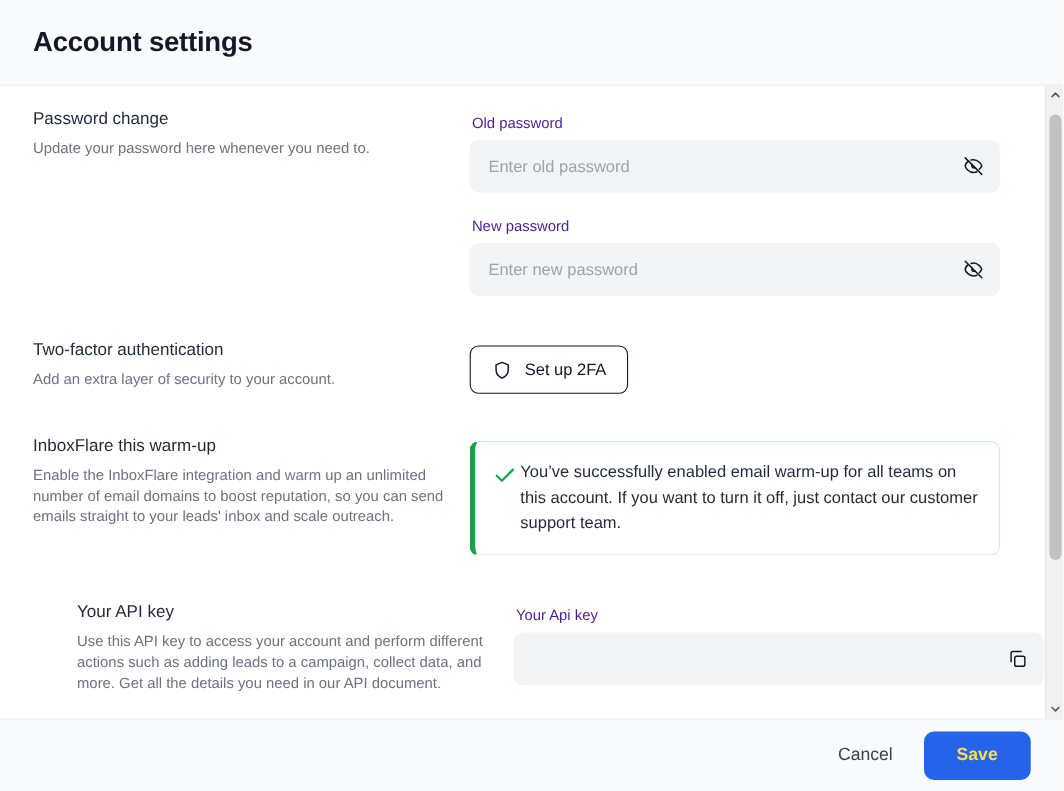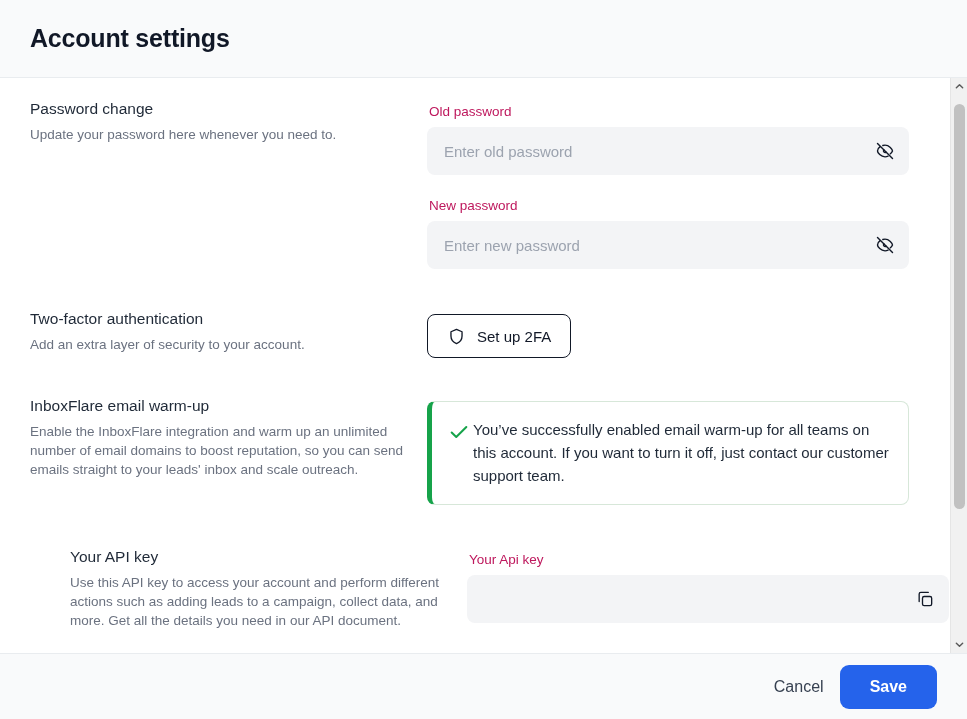--- a/index.html
+++ b/index.html
@@ -71,21 +71,21 @@
     font-weight: normal;
   }
   .sec-desc {
     font-size: 13.5px;
     line-height: 19px;
     color: #6b7280;
     margin: 0;
   }
   .field-label {
     font-size: 13.5px;
-    color: #be185d;
+    color: #4c1d95;
     margin: 0 0 8px 2px;
   }
   .input-row {
     position: relative;
     width: 482px;
     height: 48px;
     background: #f3f4f6;
     border-radius: 8px;
     display: flex;
     align-items: center;
@@ -153,36 +153,36 @@
   }
   
   .footer {
     flex: 0 0 66px;
     height: 66px;
     background: #f9fafb;
     border-top: 1px solid #e9ecef;
     display: flex;
     align-items: center;
     justify-content: flex-end;
-    gap: 2px;
+    gap: 14px;
     padding: 0 30px;
   }
   .btn-text {
     background: none;
     border: 0;
     font-size: 16px;
     color: #374151;
     cursor: pointer;
     padding: 10px 14px;
     font-family: "Liberation Sans", sans-serif;
   }
   .btn-primary {
     background: #2563eb;
     border: 0;
-    color: #ffffff;
+    color: #fde047;
     font-size: 16px;
     font-weight: bold;
     border-radius: 9px;
     height: 44px;
     padding: 0 30px;
     cursor: pointer;
     font-family: "Liberation Sans", sans-serif;
   }
   
   .scrollbar {
@@ -284,21 +284,21 @@
                 <path d="M12 3l7 3v5.5c0 4.4-3 8-7 9.5-4-1.5-7-5.1-7-9.5V6l7-3z"></path>
               </svg>
             </span>
             <span>Set up 2FA</span>
           </button>
         </div>
       </div>
 
       <div class="section" style="padding-top:39px;">
         <div class="section-left">
-          <h3 class="sec-title">InboxFlare email warm-up</h3>
+          <h3 class="sec-title">InboxFlare this warm-up</h3>
           <p class="sec-desc">Enable the InboxFlare integration and warm up an unlimited number of email domains to boost reputation, so you can send emails straight to your leads' inbox and scale outreach.</p>
         </div>
         <div class="section-right">
           <div class="alert">
             <span class="check">
               <svg width="22" height="22" viewBox="0 0 24 24" fill="none" stroke="#16a34a" stroke-width="2.2" stroke-linecap="round" stroke-linejoin="round">
                 <path d="M4 12.5l5 5L20 6.5"></path>
               </svg>
             </span>
             <span class="alert-text">You’ve successfully enabled email warm-up for all teams on this account. If you want to turn it off, just contact our customer support team.</span>

